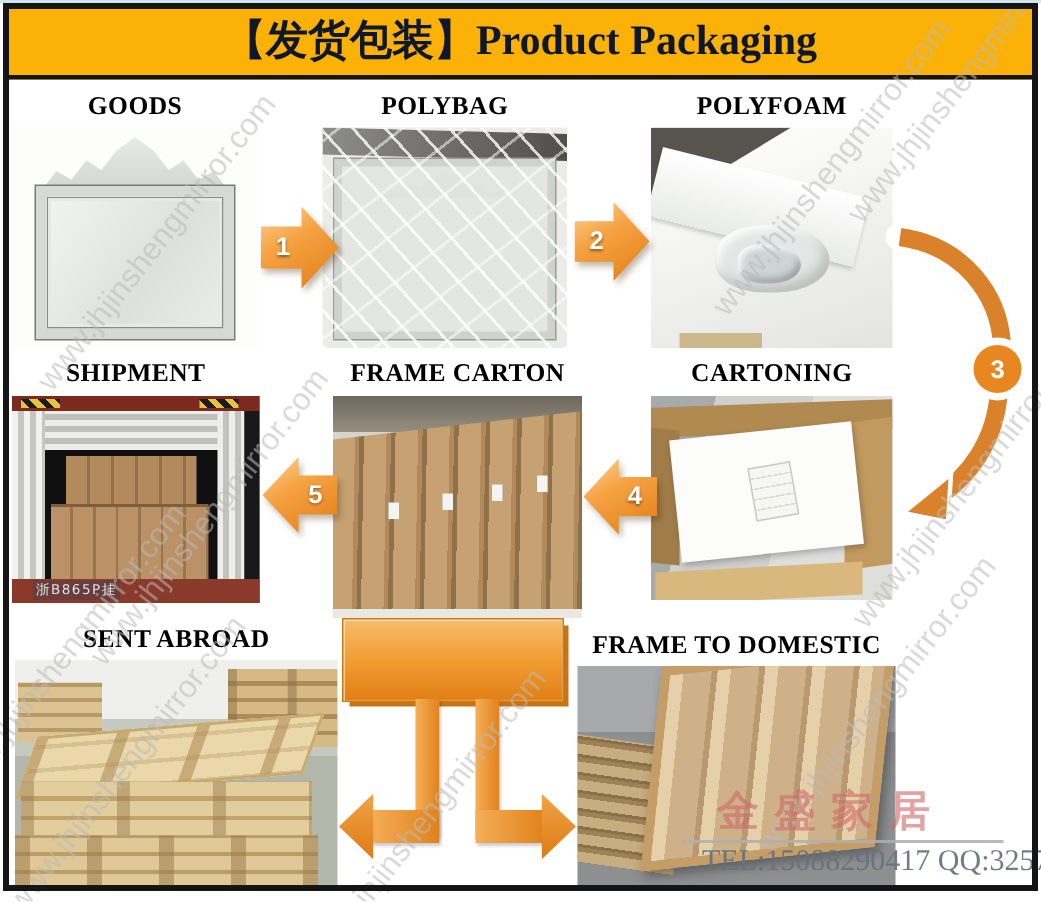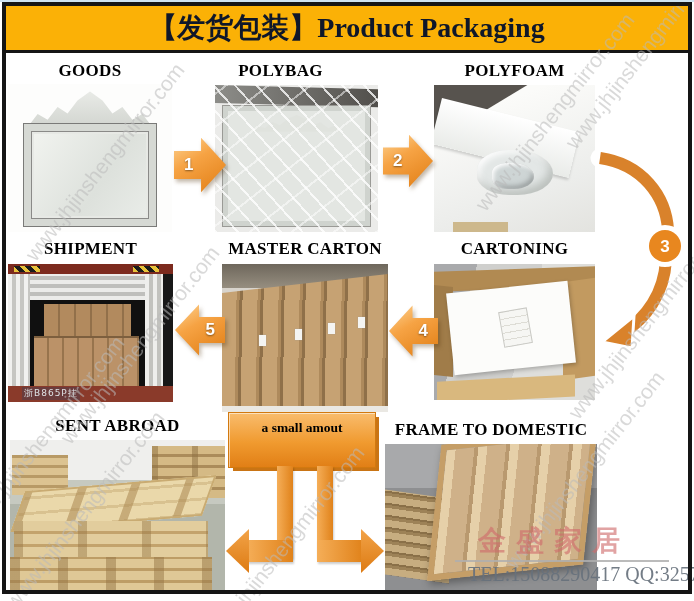--- a/index.html
+++ b/index.html
@@ -178,21 +178,21 @@
 <body>
 
 <div class="canvas">
   <div class="topline"></div>
 
   <div class="banner">
     <span class="banner-title">【发货包装】Product Packaging</span>
   </div>
 
   <div class="step-label" style="left:8px;top:61px;width:164px">GOODS</div>
-  <div class="step-label" style="left:199px;top:61px;width:163px">POLYBAG</div>
+  <div class="step-label" style="left:215px;top:61px;width:163px">POLYBAG</div>
   <div class="step-label" style="left:434px;top:61px;width:161px">POLYFOAM</div>
 
   <div class="photo ph-goods" style="left:8px;top:84px;width:164px;height:148px">
     <div class="g-crest"></div>
     <div class="g-mirror">
       <div class="g-glass"></div>
     </div>
   </div>
   <div class="photo ph-polybag" style="left:215px;top:85px;width:163px;height:147px">
     <div class="pb-top"></div>
@@ -227,21 +227,21 @@
       <path d="M 10 10 C 52 16, 76 48, 78 82"></path>
       <path d="M 76 112 C 74 146, 56 170, 34 184"></path>
     </g>
     <polygon points="44,168 12,194 42,200" fill="#d9822b" stroke="#ffffff" stroke-width="3"></polygon>
     <circle cx="75" cy="98" r="21" fill="#ffffff"></circle>
     <circle cx="75" cy="98" r="16" fill="#e8871f"></circle>
     <text x="75" y="104" text-anchor="middle" font-size="17" font-weight="bold" fill="#ffffff" font-family="Liberation Sans, sans-serif">3</text>
   </svg>
 
   <div class="step-label" style="left:8px;top:239px;width:165px">SHIPMENT</div>
-  <div class="step-label" style="left:222px;top:239px;width:166px">MASTER CARTON</div>
+  <div class="step-label" style="left:222px;top:239px;width:166px">FRAME CARTON</div>
   <div class="step-label" style="left:434px;top:239px;width:161px">CARTONING</div>
 
   <div class="photo ph-shipment" style="left:8px;top:264px;width:165px;height:138px">
     <div class="sh-topbar"></div>
     <div class="sh-hz" style="left:6px"></div>
     <div class="sh-hz" style="right:14px"></div>
     <div class="sh-ceil"></div>
     <div class="sh-wl"></div>
     <div class="sh-wr"></div>
     <div class="sh-darkr"></div>
@@ -275,21 +275,20 @@
   </div>
   <div class="block-arrow arrow-left" style="left:175px;top:303px;width:50px;height:54px">
     <div class="shape"></div>
     <span class="num">5</span>
   </div>
 
   <div class="step-label" style="left:10px;top:416px;width:215px">SENT ABROAD</div>
   <div class="step-label" style="left:385px;top:420px;width:212px">FRAME TO DOMESTIC</div>
 
   <div class="wf-box">
-    <div class="wf-sub">a small amout</div>
   </div>
 
   <div class="ebar" style="left:277px;top:466px;width:16px;height:92px"></div>
   <div class="ebar" style="left:247px;top:540px;width:46px;height:22px"></div>
   <div class="ehead ehead-left" style="left:226px;top:529px;width:23px;height:44px"></div>
   <div class="ebar" style="left:317px;top:466px;width:16px;height:92px"></div>
   <div class="ebar" style="left:317px;top:540px;width:46px;height:22px"></div>
   <div class="ehead ehead-right" style="left:361px;top:529px;width:23px;height:44px"></div>
 
   <div class="photo ph-abroad" style="left:10px;top:440px;width:215px;height:152px">

